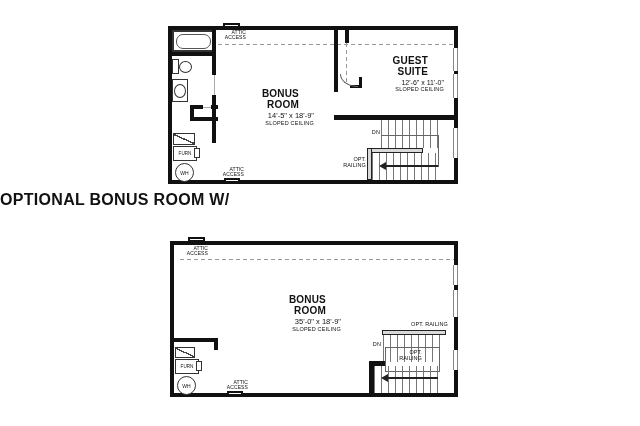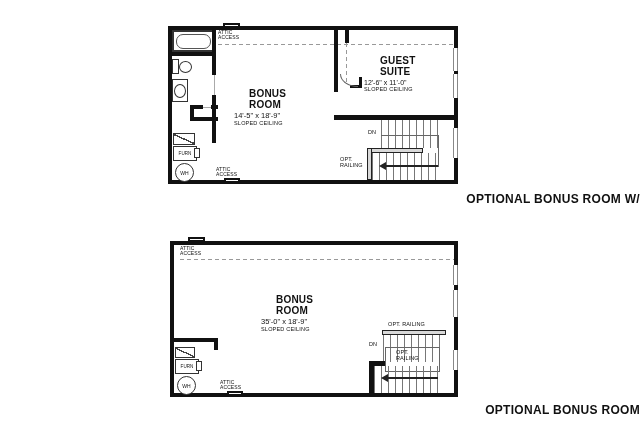--- a/index.html
+++ b/index.html
@@ -1,38 +1,38 @@
 <!DOCTYPE html>
 <html><head>
 <meta charset="utf-8">
 <style>
   html,body{margin:0;padding:0;background:#fff;}
   #canvas{position:relative;width:640px;height:426px;background:#fff;overflow:hidden;
           font-family:"Liberation Sans","DejaVu Sans",sans-serif;color:#111;}
   .plan{position:absolute;}
   .abs{position:absolute;}
   .w{position:absolute;background:#111;}
-  .label{position:absolute;text-align:left;color:#111;line-height:1.08;}
+  .label{position:absolute;text-align:right;color:#111;line-height:1.08;}
   .room-name{font-weight:bold;font-size:10px;letter-spacing:.2px;}
   .room-dims{font-size:7.5px;margin-top:1px;}
   .room-ceil{font-size:5.5px;letter-spacing:.2px;margin-top:1px;}
   .tiny{font-size:5px;letter-spacing:.1px;}
   .tiny6{font-size:5.5px;letter-spacing:.1px;}
   .dashed-h{position:absolute;height:1px;background:repeating-linear-gradient(90deg,#999 0 4px,transparent 4px 7px);}
   .dashed-v{position:absolute;width:1px;background:repeating-linear-gradient(180deg,#999 0 4px,transparent 4px 7px);}
   .treads{position:absolute;background:repeating-linear-gradient(90deg,#777 0 1px,transparent 1px 7px);}
   .rail{position:absolute;background:#d9d9d9;border:1px solid #222;box-sizing:border-box;}
   .outline{position:absolute;box-sizing:border-box;}
   .window{position:absolute;background:#fff;border-left:1px solid #888;border-right:1px solid #888;box-sizing:border-box;}
   .marker{position:absolute;background:#111;}
   .marker::after{content:"";position:absolute;left:2px;right:2px;top:2px;height:1px;background:#fff;}
   .fixture{position:absolute;border:1px solid #333;box-sizing:border-box;background:#fff;}
   .arrow-line{position:absolute;height:2px;background:#222;}
   .arrow-head{position:absolute;width:0;height:0;border-top:4px solid transparent;border-bottom:4px solid transparent;border-right:7px solid #222;}
-  .title{position:absolute;width:640px;text-align:right;font-weight:bold;font-size:12px;letter-spacing:.3px;line-height:13.5px;}
+  .title{position:absolute;width:640px;text-align:left;font-weight:bold;font-size:16px;letter-spacing:.3px;line-height:13.5px;}
   .shelf{background-image:linear-gradient(24deg,transparent 46%,#444 46%,#444 54%,transparent 54%);}
   .circle{border-radius:50%;}
   .vcenter{display:flex;align-items:center;justify-content:center;}
 </style>
 </head>
 <body>
 
 <div id="canvas">
 
   <div class="plan" style="left:168px;top:26px;width:290px;height:158px;">
@@ -155,17 +155,14 @@
     <div class="label" style="left:91px;top:54px;width:80px;">
       <div class="room-name" style="width:50px;margin:0 auto;">BONUS ROOM</div>
       <div class="room-dims">35'-0" x 18'-9"</div>
       <div class="room-ceil">SLOPED CEILING</div>
     </div>
     <div class="label tiny6" style="left:218px;top:81px;width:60px;white-space:nowrap;">OPT. RAILING</div>
     <div class="label tiny6" style="left:199px;top:101px;width:12px;">DN</div>
     <div class="label tiny6" style="left:226px;top:109px;width:26px;">OPT. RAILING</div>
   </div>
 
-  <div class="title" style="top:404px;">
-    <div>OPTIONAL BONUS ROOM</div>
-  </div>
 
 </div>
 
 </body></html>

